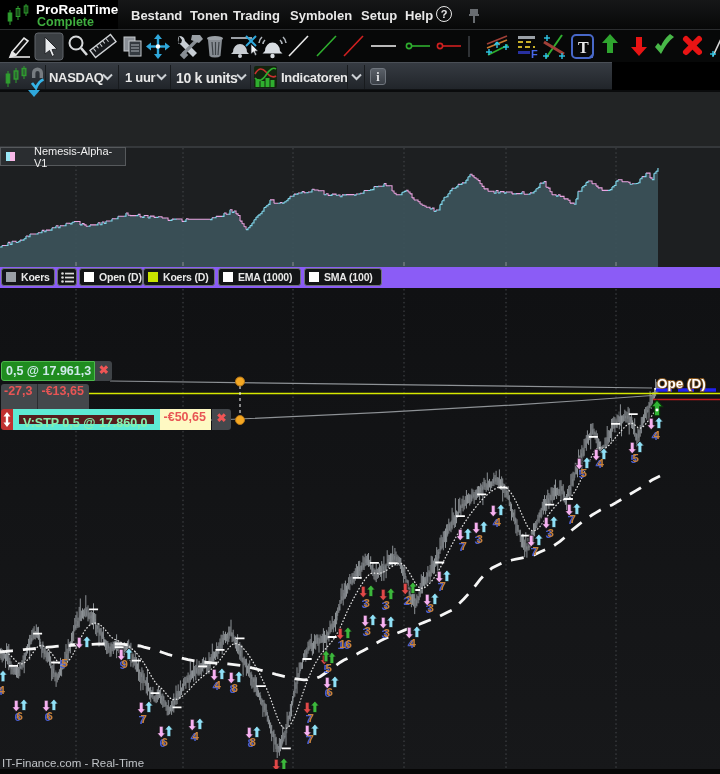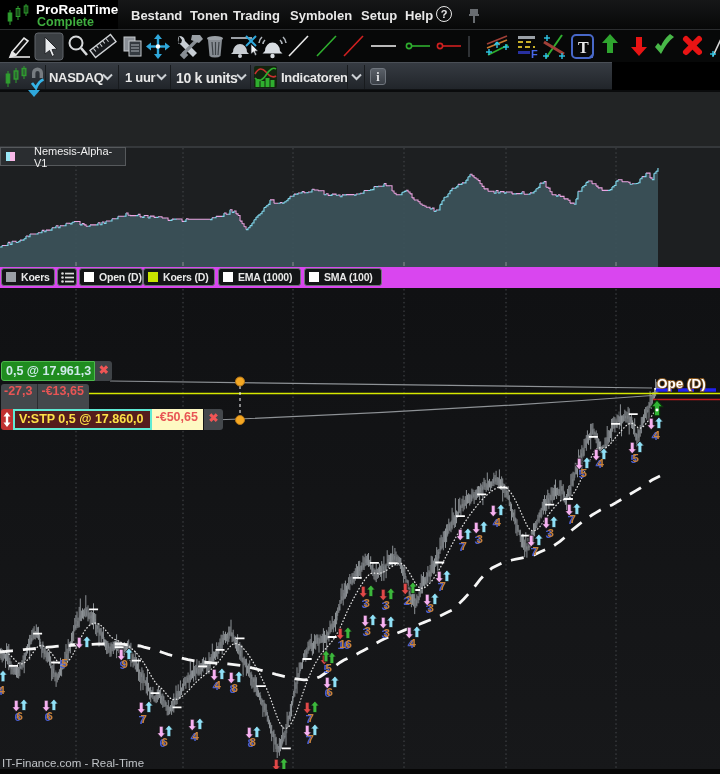--- a/index.html
+++ b/index.html
@@ -276,21 +276,21 @@
         <line x1="404" y1="262" x2="404" y2="266"></line>
         <line x1="506" y1="262" x2="506" y2="266"></line>
         <line x1="616" y1="262" x2="616" y2="266"></line>
       </g>
 </svg>
 <div class="abs" style="left:0;top:147px;width:126px;height:19px;background:#2a2d30;border:1px solid #56595c;display:flex;align-items:center">
   <span style="display:inline-block;width:9px;height:9px;margin-left:5px;background:linear-gradient(90deg,#9ae8f8 50%,#f8b8e8 50%)"></span>
   <span style="margin-left:19px;color:#f0f0f0;font-weight:normal;font-size:11px">Nemesis-Alpha-V1</span>
 </div>
 
-<div class="abs" style="left:0;top:267px;width:720px;height:27px;background:#d946ef;border-bottom:4px solid #ec4899">
+<div class="abs" style="left:0;top:267px;width:720px;height:27px;background:#8b5cf6;border-bottom:4px solid #ec4899">
  <div class="lb" style="left:1px;width:54px"><span class="sq" style="background:#9aa0a6"></span>Koers</div>
  <div class="lb" style="left:57px;width:20px;padding-left:3px">
    <svg width="13" height="11" viewBox="0 0 13 11">
           <g fill="#d8d8d8">
             <circle cx="1.5" cy="1.5" r="1.3"></circle>
             <circle cx="1.5" cy="5.5" r="1.3"></circle>
             <circle cx="1.5" cy="9.5" r="1.3"></circle>
             <rect x="4" y="0.7" width="9" height="1.7"></rect>
             <rect x="4" y="4.7" width="9" height="1.7"></rect>
             <rect x="4" y="8.7" width="9" height="1.7"></rect>
@@ -491,16 +491,16 @@
  <div style="background:#3f4347;border-radius:0 3px 3px 0;width:17px;text-align:center;color:#f05555;font-weight:bold;font-size:12px;padding-top:2px">✖</div>
 </div>
 <div class="abs" style="left:1px;top:384px;height:31px;display:flex;font-weight:bold;font-size:12.5px;color:#e85555">
  <div style="background:#44484c;border-radius:3px 0 0 3px;padding:0px 4px 0 3px;border-right:1px solid #2a2d30">-27,3</div>
  <div style="background:#44484c;border-radius:0 3px 3px 0;padding:0px 5px 0 4px">-€13,65</div>
 </div>
 <div class="abs" style="left:1px;top:409px;height:21px;display:flex;font-weight:bold;font-size:12.5px;white-space:nowrap">
  <div style="background:#c03030;border-radius:3px 0 0 3px;width:12px;position:relative"><svg width="12" height="21" viewBox="0 0 12 21">
           <path d="M6 3 L9.5 7.5 h-2.3 v6 h2.3 L6 18 L2.5 13.5 h2.3 v-6 h-2.3 Z" fill="#fff"></path>
         </svg></div>
- <div style="background:#551d1d;border:2px solid #5eead4;color:#fde047;padding:1px 6px 0 4px">V:STP 0,5 @ 17.860,0</div>
+ <div style="background:#551d1d;border:6px solid #5eead4;color:#86efac;padding:1px 6px 0 4px">V:STP 0,5 @ 17.860,0</div>
  <div style="background:#fef9c3;color:#e85555;padding:1px 5px 0 4px">-€50,65</div>
  <div style="background:#44484c;border-radius:0 3px 3px 0;width:19px;text-align:center;color:#f05555;font-size:12px;padding-top:2px;margin-left:1px">✖</div>
 </div>
 </div>
 </body></html>

